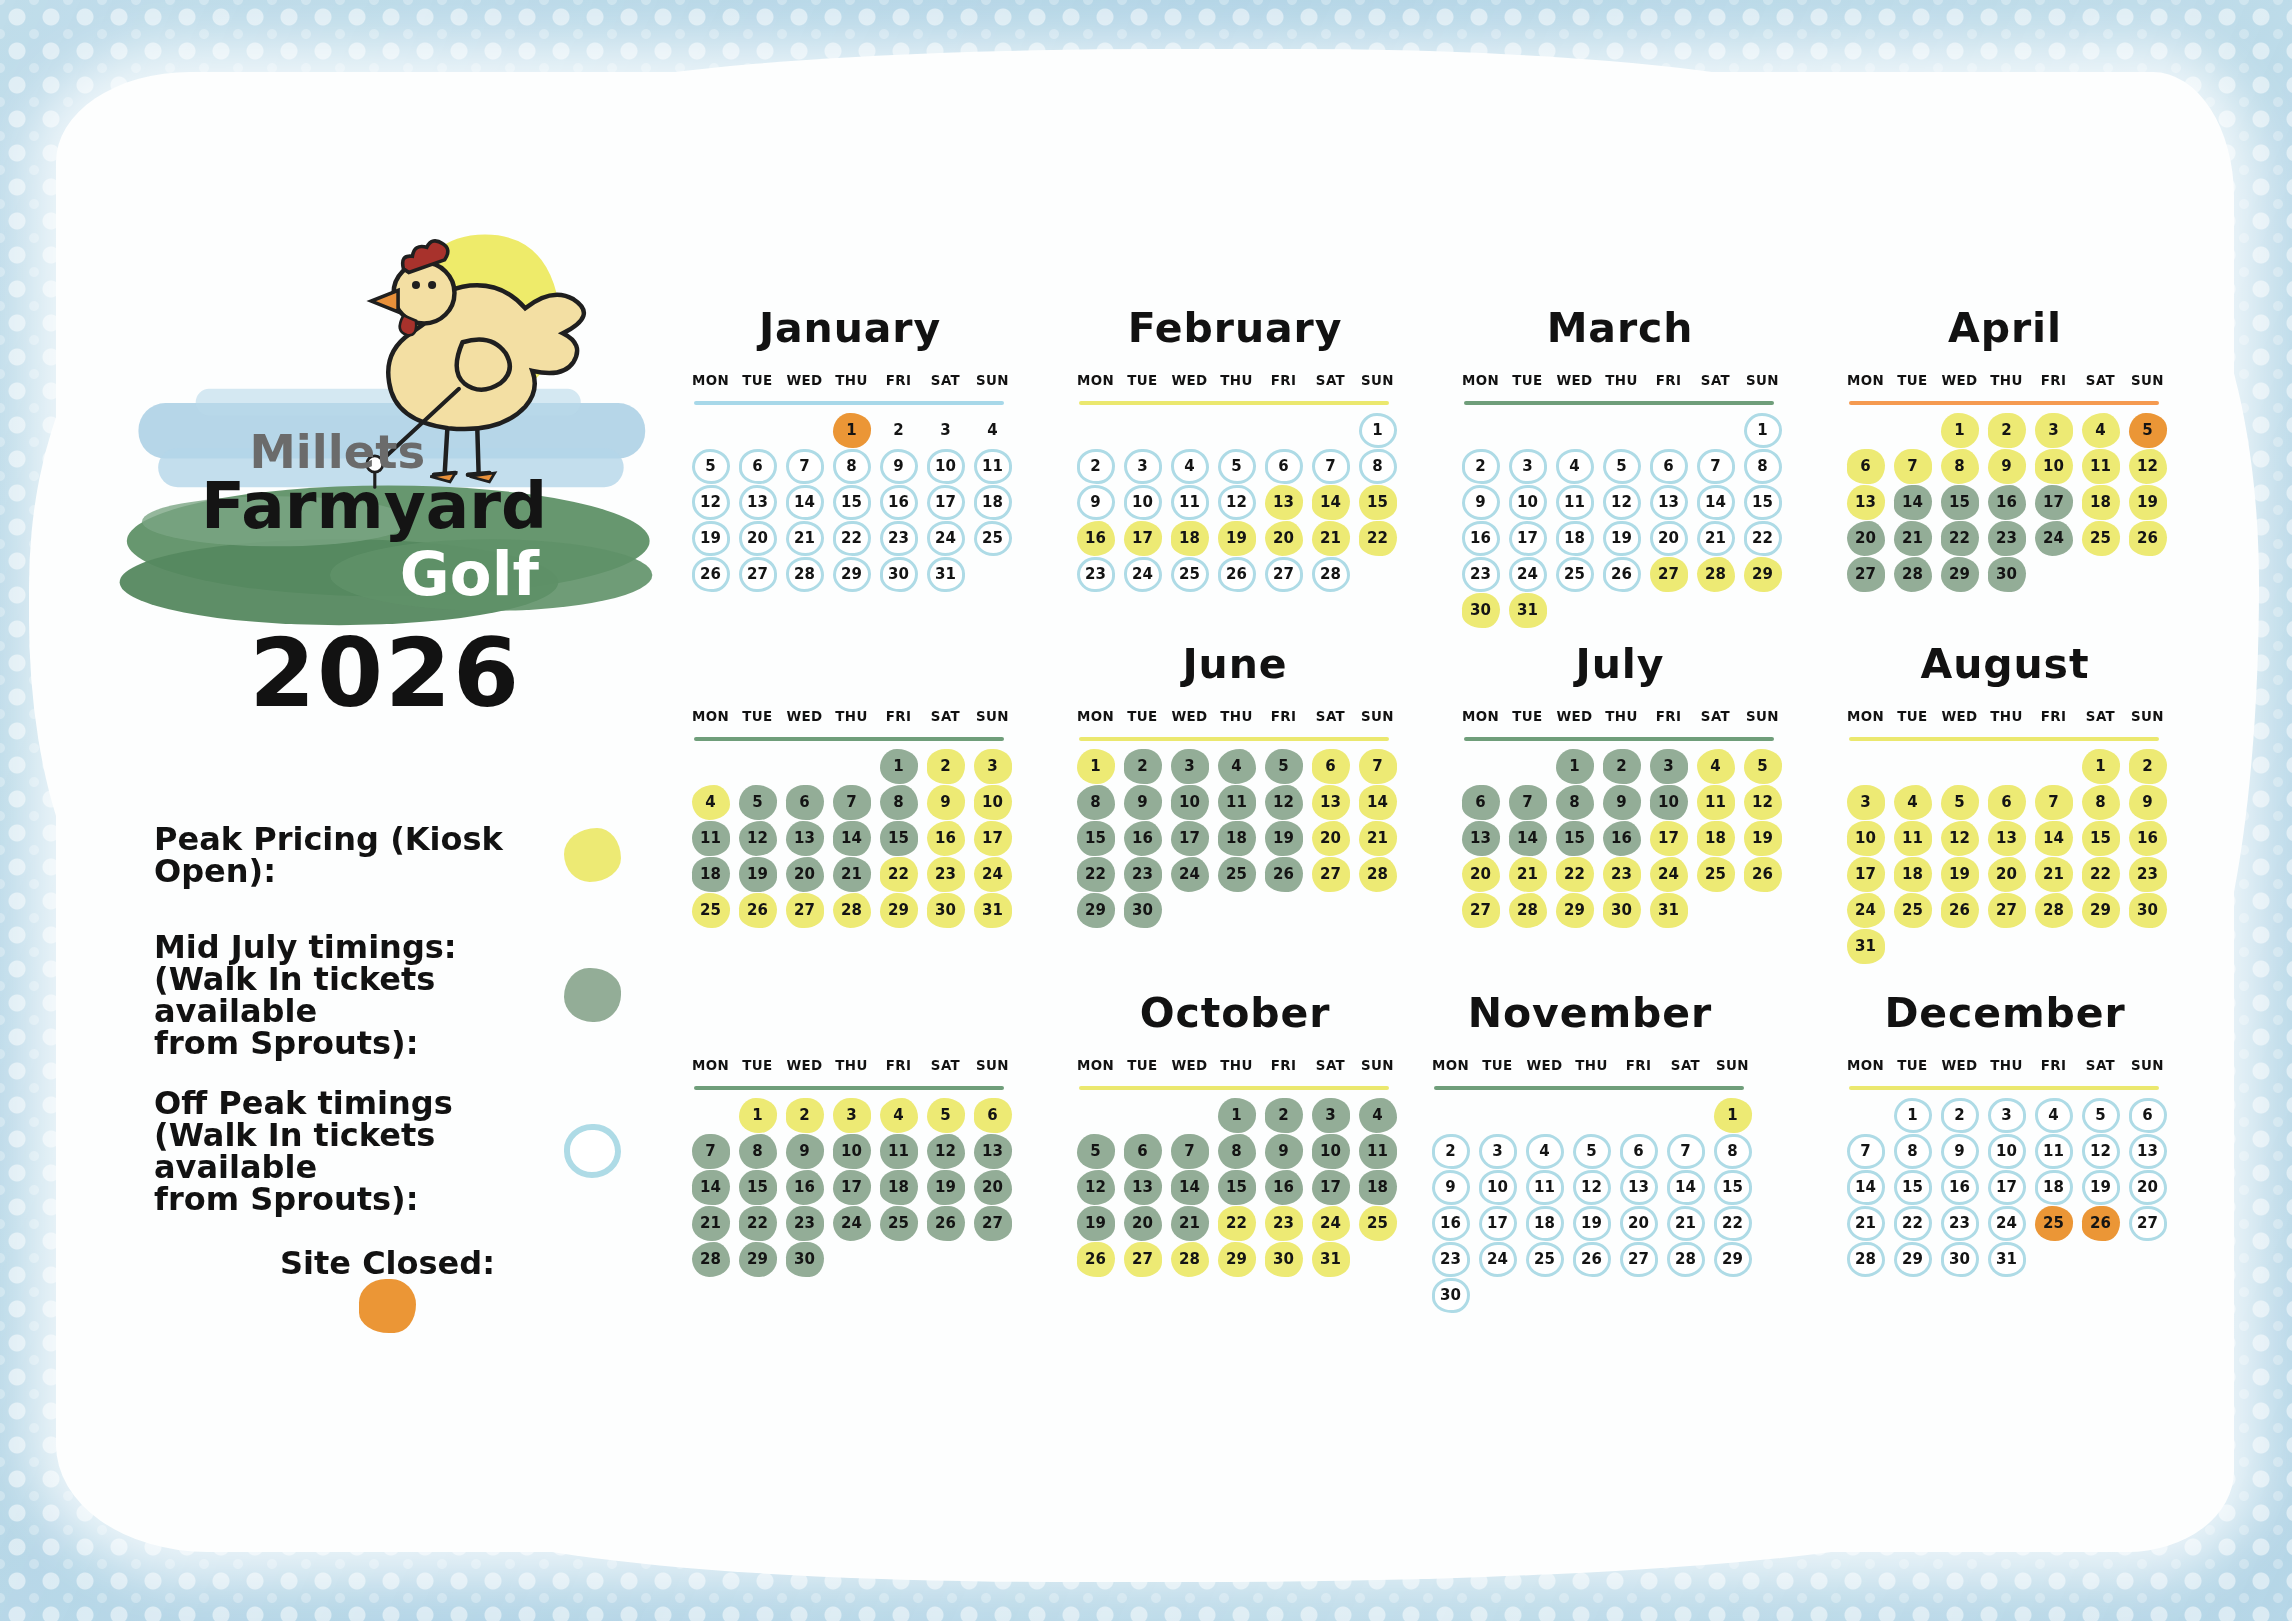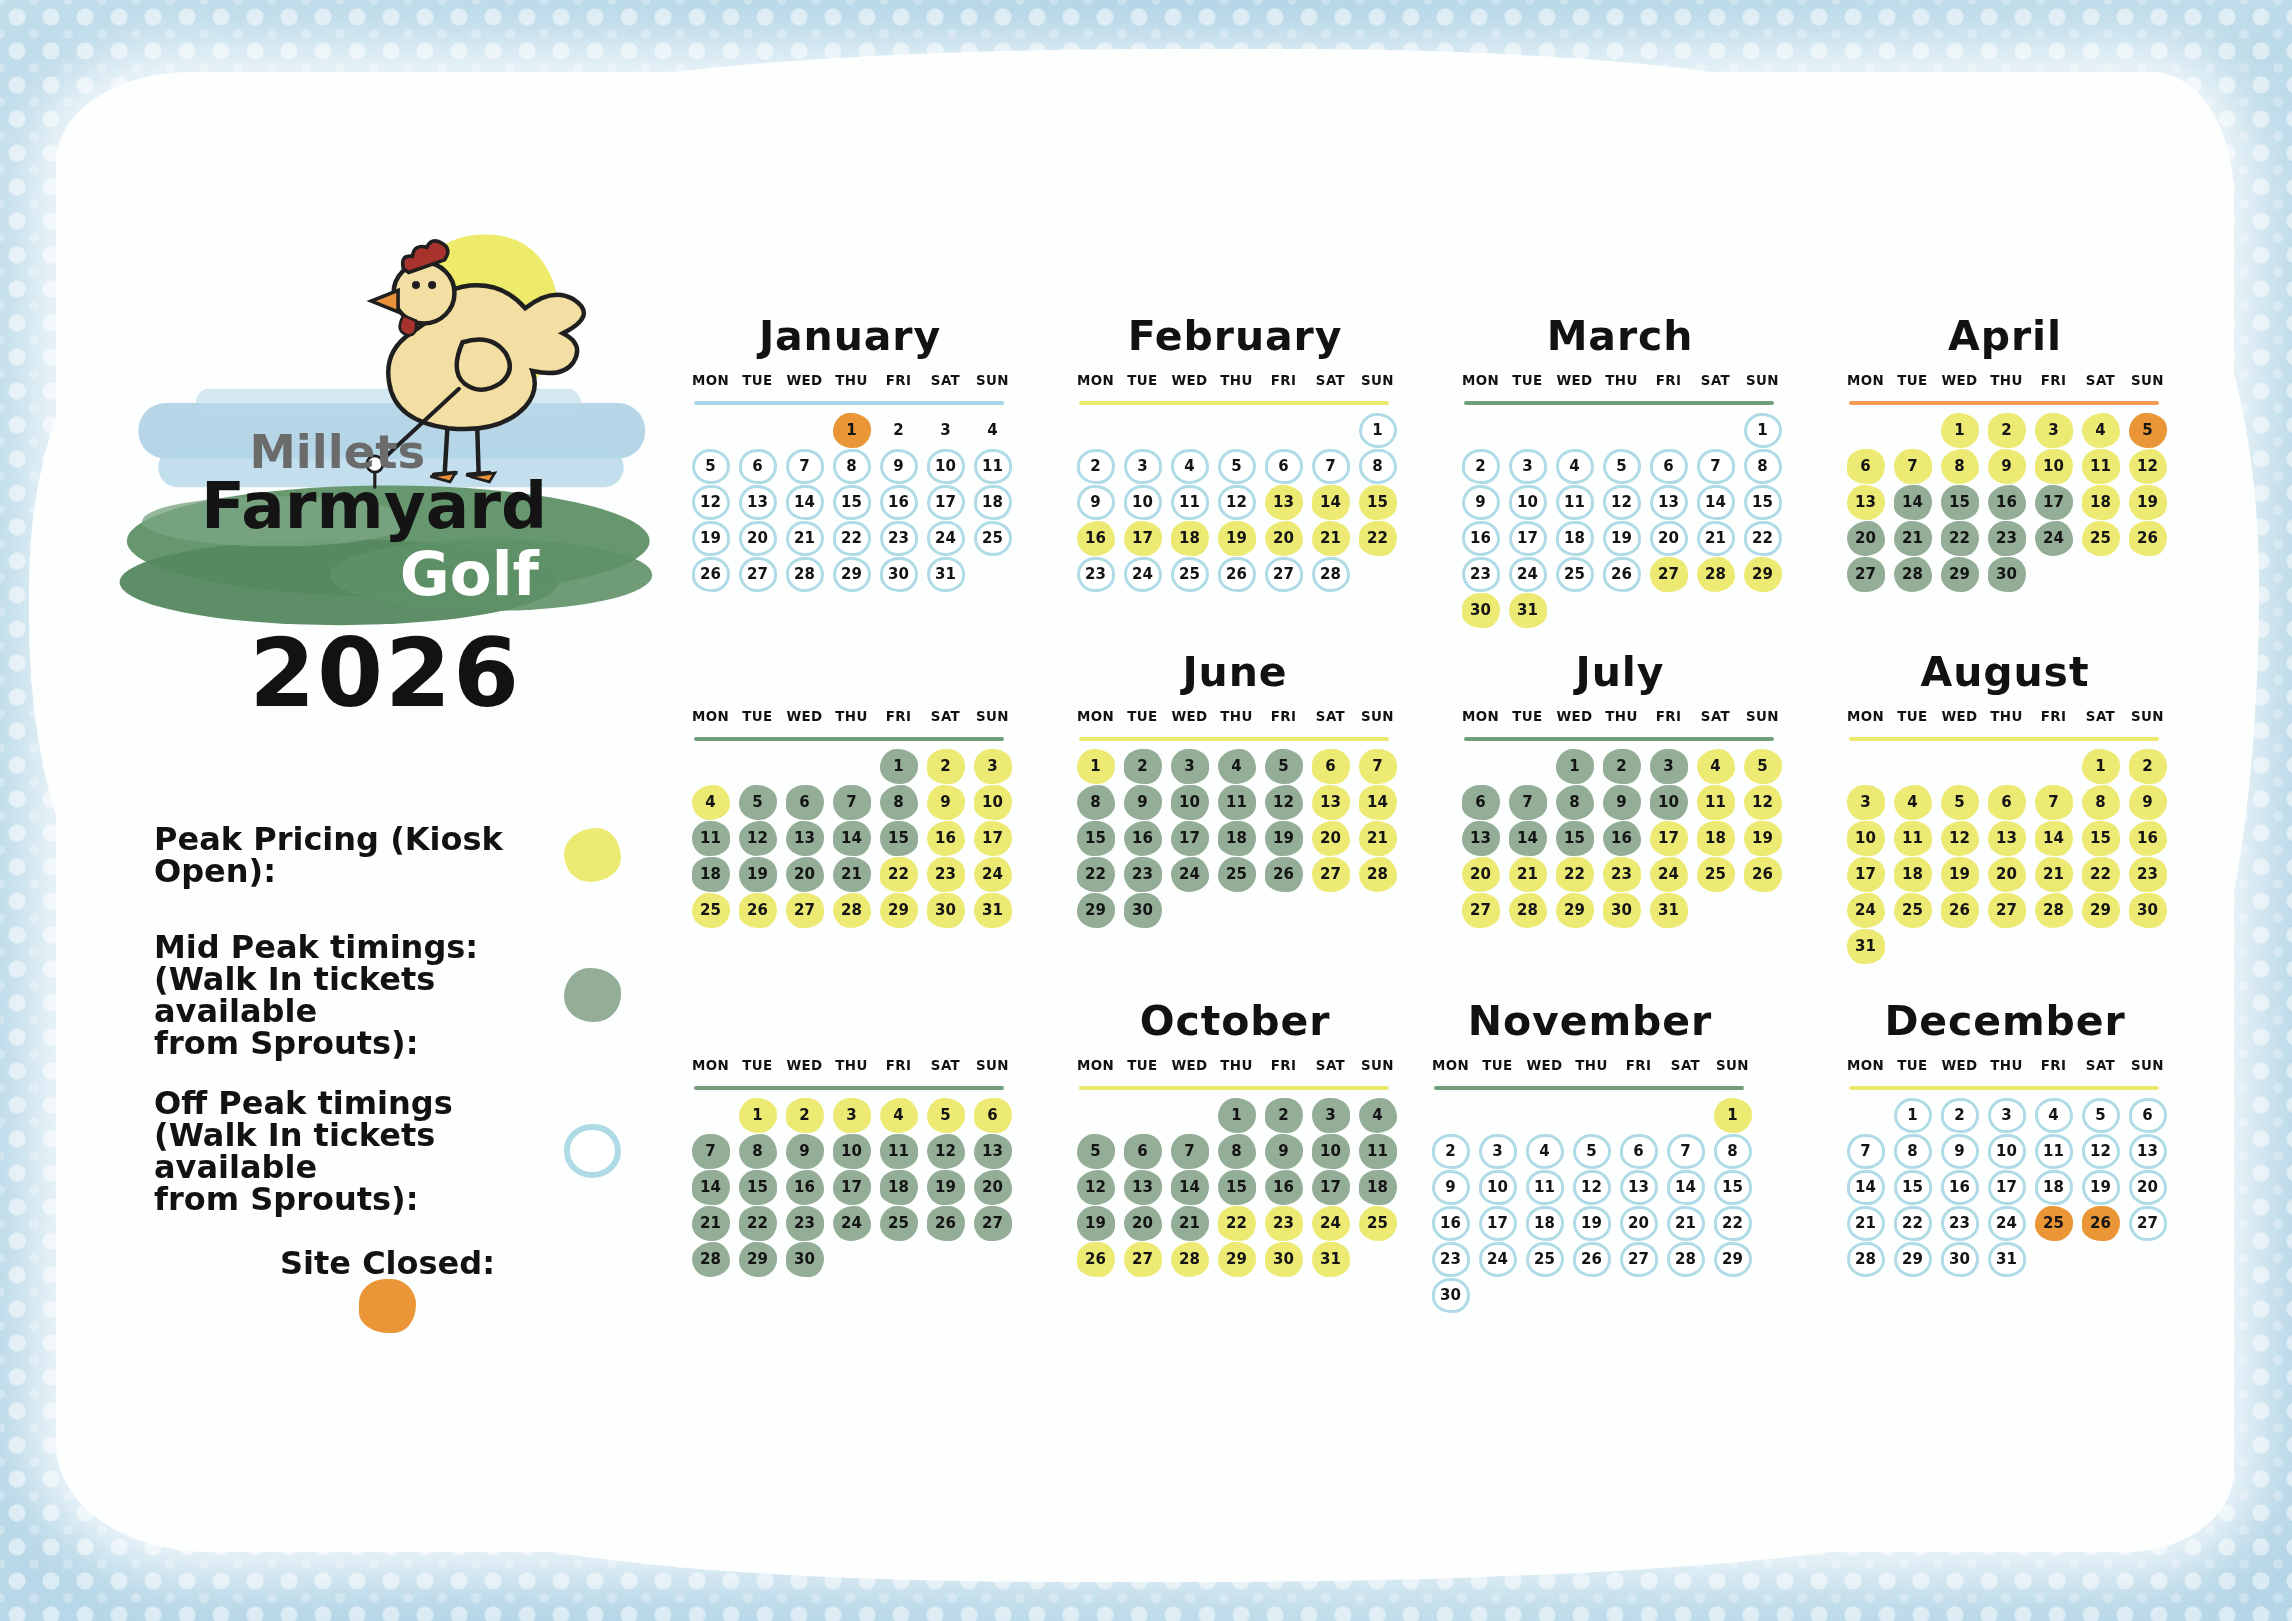--- a/index.html
+++ b/index.html
@@ -39,21 +39,21 @@
   .legend-label{font-size:32px;line-height:32px;font-weight:700;color:#121212;}
   .swatch{flex:0 0 auto;width:57px;height:54px;}
   .blob{display:flex;align-items:center;justify-content:center;}
   .shape-peak{background:#edea74;border-radius:58% 42% 55% 45%/48% 56% 44% 52%;}
   .shape-mid{background:#93ad97;border-radius:45% 55% 48% 52%/55% 45% 52% 48%;}
   .shape-off{background:#ffffff;border:6.3px solid #aedbe6;border-radius:50% 48% 52% 50%/48% 52% 50% 50%;box-sizing:border-box;}
   .shape-closed{background:#eb9636;border-radius:52% 48% 42% 58%/48% 52% 58% 42%;}
 
   
   .month{position:absolute;width:326px;height:342px;}
-  .month-title{text-align:center;font-size:41px;font-weight:800;color:#121212;height:63px;line-height:56px;letter-spacing:0.9px;margin-top:8px;}
+  .month-title{text-align:center;font-size:41px;font-weight:800;color:#121212;height:63px;line-height:56px;letter-spacing:0.9px;}
   .daynames{position:absolute;top:73px;left:0;display:grid;grid-template-columns:repeat(7,47px);}
   .daynames span{text-align:center;font-size:13.4px;font-weight:700;color:#121212;letter-spacing:0.4px;}
   .underline{position:absolute;top:101px;left:7.2px;width:310px;height:3.6px;border-radius:2.7px;}
   .days{position:absolute;top:112px;left:0;display:grid;grid-template-columns:repeat(7,47px);grid-auto-rows:36px;}
   .day{display:flex;align-items:center;justify-content:center;}
   .day .cell{width:38px;height:35px;display:flex;align-items:center;justify-content:center;
     font-size:15px;font-weight:700;color:#141414;box-sizing:border-box;}
   .st-peak .cell{background:#edea74;}
   .st-mid .cell{background:#93ad97;}
   .st-closed .cell{background:#eb9636;}
@@ -122,21 +122,21 @@
 
 <div id="legend">
     <div class="legend-row" style="top: 819px; height: 72px;">
       <div class="legend-label">
         <div>Peak Pricing (Kiosk Open):</div>
       </div>
       <div class="swatch blob shape-peak"></div>
     </div>
     <div class="legend-row" style="top: 942px; height: 106px;">
       <div class="legend-label">
-        <div>Mid Peak timings:</div>
+        <div>Mid July timings:</div>
         <div>(Walk In tickets available</div>
         <div>from Sprouts):</div>
       </div>
       <div class="swatch blob shape-mid"></div>
     </div>
     <div class="legend-row" style="top: 1098px; height: 106px;">
       <div class="legend-label">
         <div>Off Peak timings</div>
         <div>(Walk In tickets available</div>
         <div>from Sprouts):</div>

